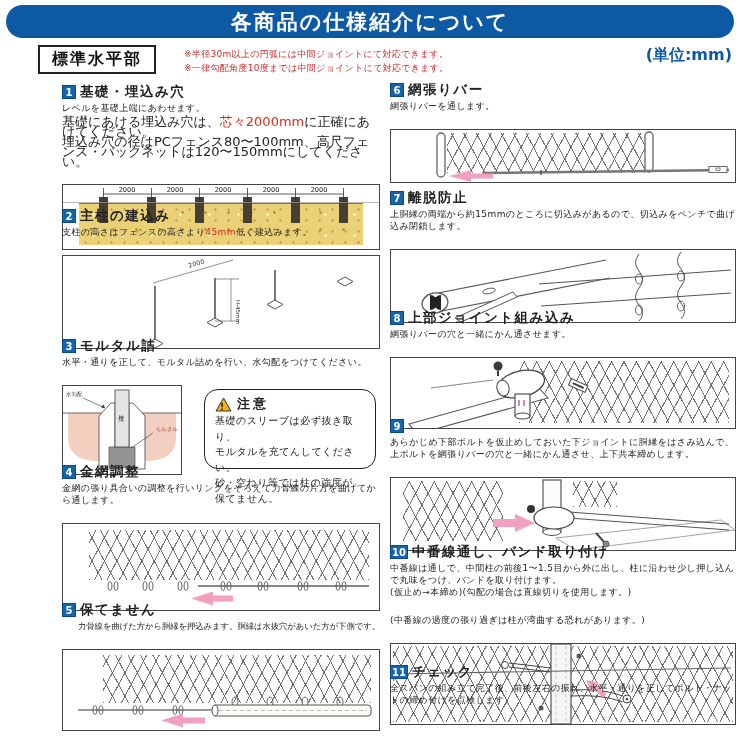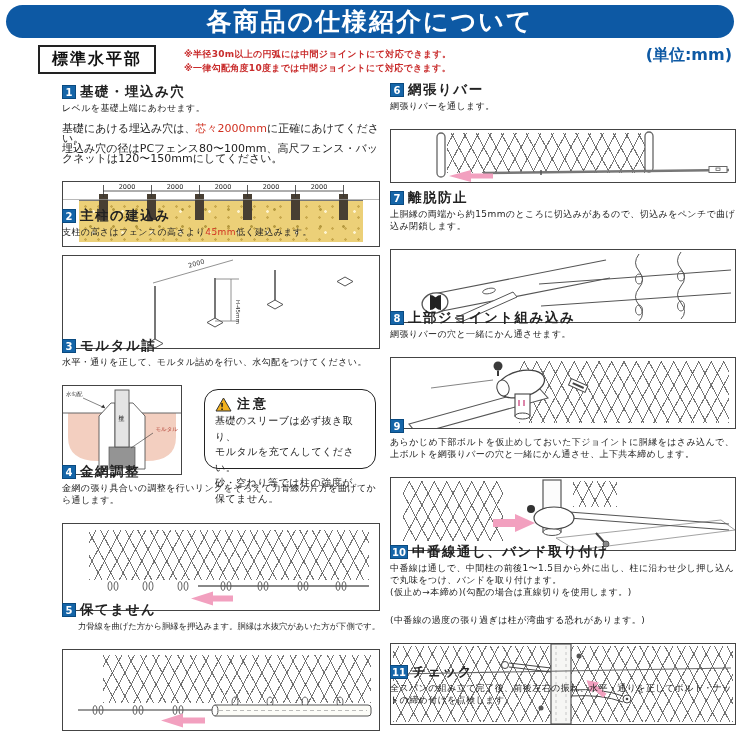--- a/index.html
+++ b/index.html
@@ -3,36 +3,36 @@
 <meta charset="utf-8">
 <style>
   html,body{margin:0;padding:0;}
   body{
     width:740px;height:740px;position:relative;background:#fff;
     font-family:"DejaVu Sans","Liberation Sans",sans-serif;color:#222;
     overflow:hidden;
   }
   .banner{position:absolute;left:6px;top:5px;width:728px;height:33px;background:#0d59a4;
     border-radius:17px;display:flex;align-items:center;justify-content:center;}
-  .banner-title{color:#fff;font-weight:bold;font-size:25px;letter-spacing:2px;}
+  .banner-title{color:#fff;font-weight:bold;font-size:21px;letter-spacing:2px;}
   .section-box{position:absolute;left:38px;top:45px;border:2px solid #222;background:#fff;
     padding:2px 12px;font-size:16px;font-weight:bold;color:#111;letter-spacing:2px;}
   .head-notes{position:absolute;left:184px;top:47px;font-size:9px;color:#c92c2c;
-    line-height:14px;font-weight:bold;letter-spacing:0.3px;}
+    line-height:14px;font-weight:normal;letter-spacing:0.3px;}
   .unit{position:absolute;right:8px;top:45px;font-size:16px;font-weight:bold;color:#0d59a4;}
 
   .step{position:absolute;}
   .step-head{display:flex;align-items:center;gap:4px;height:16px;}
   .step-num{min-width:14px;height:14px;padding:0 1px;background:#1565a8;color:#fff;font-size:10px;
     font-weight:bold;display:flex;align-items:center;justify-content:center;
     border:1px solid #0a4a80;box-sizing:border-box;}
   .step-title{font-size:13.5px;font-weight:bold;color:#222;letter-spacing:1.5px;white-space:nowrap;}
   .step-body{font-size:9px;line-height:12px;margin-top:2px;color:#222;letter-spacing:0.4px;}
   .step-body.small{font-size:8.3px;letter-spacing:0;text-align:right;}
-  .step-note{font-size:11px;line-height:10px;margin-top:10px;color:#222;}
+  .step-note{font-size:13px;line-height:10px;margin-top:3px;color:#222;}
   .red{color:#d03020;}
   .diagram{position:relative;border:1px solid #444;background:#fff;margin-top:17px;overflow:hidden;}
   .diagram svg{position:absolute;left:0;top:0;}
 
   .mesh{position:absolute;
     background-image:
       repeating-linear-gradient(62deg, rgba(85,85,85,.8) 0 1px, transparent 1px 11px),
       repeating-linear-gradient(-62deg, rgba(85,85,85,.8) 0 1px, transparent 1px 11px);}
   .ground{position:absolute;background-color:#ecd078;border-top:1.5px solid #777;
     background-image:

